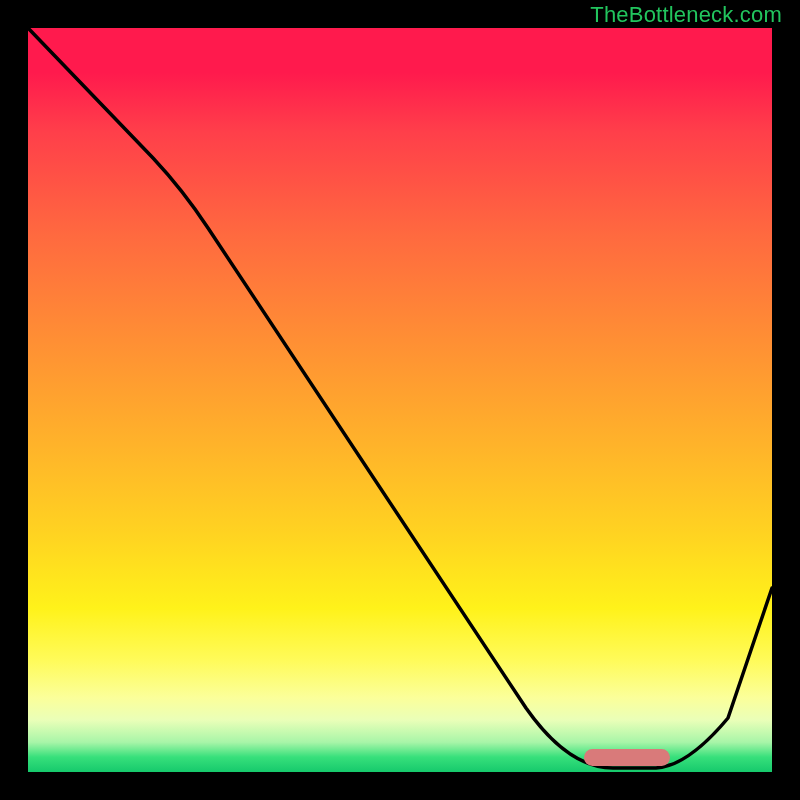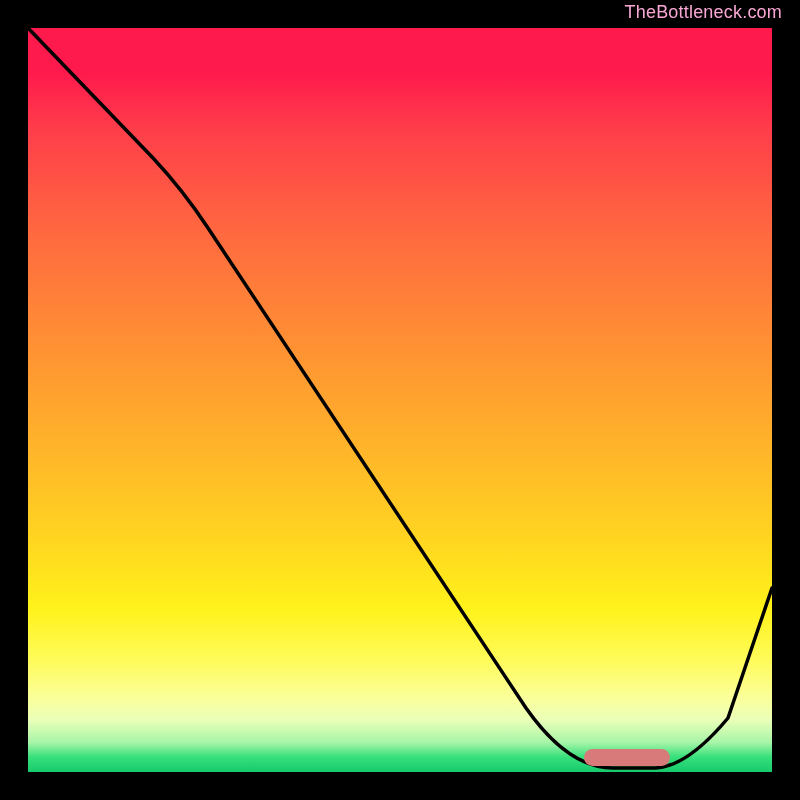--- a/index.html
+++ b/index.html
@@ -13,22 +13,22 @@
   }
   .frame {
     position: relative;
     width: 800px;
     height: 800px;
   }
   .watermark {
     position: absolute;
     top: 2px;
     right: 18px;
-    color: #f9a8d4;
-    font-size: 18px;
+    color: #22c55e;
+    font-size: 22px;
     font-weight: 500;
     letter-spacing: 0.2px;
     z-index: 5;
     user-select: none;
   }
   .plot-area {
     position: absolute;
     left: 28px;
     top: 28px;
     width: 744px;

